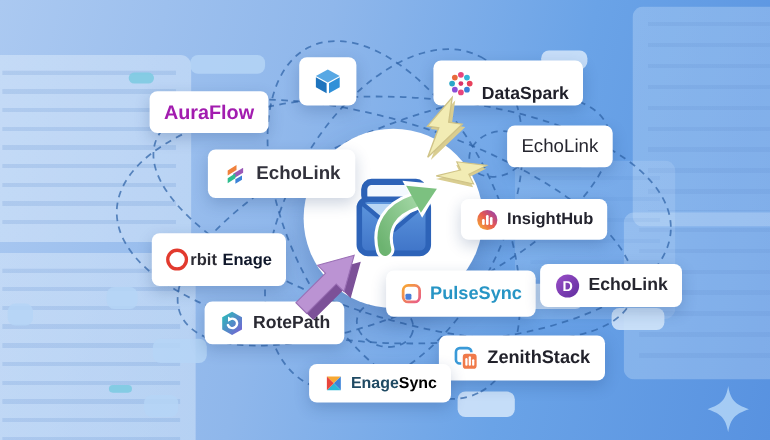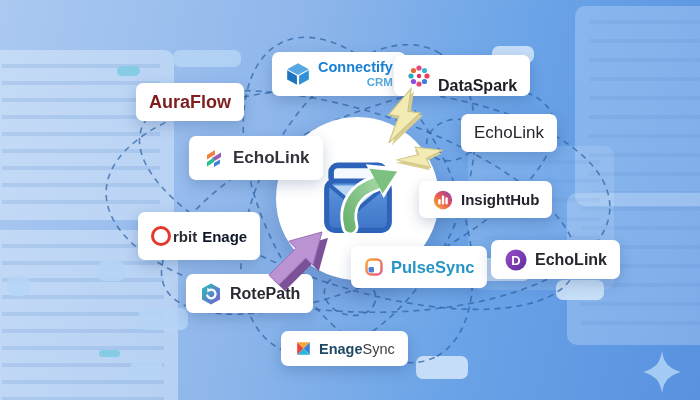--- a/index.html
+++ b/index.html
@@ -43,42 +43,42 @@
     box-shadow:0 5px 14px rgba(25,55,110,.22);color:#2a2a33;white-space:nowrap;
   }
   .badge .lbl{font-weight:700;}
   .b-connectify{left:272px;top:52px;height:44px;}
   .b-connectify .col{display:flex;flex-direction:column;line-height:1.05;align-items:flex-end;}
   .b-connectify .l1{font-size:14.5px;font-weight:800;color:#1a80d2;}
   .b-connectify .l2{font-size:11.5px;font-weight:700;color:#58a9de;}
   .b-dataspark{left:394px;top:55px;height:41px;font-size:16px;}
   .b-dataspark .lbl{font-weight:800;color:#20202a;margin-top:20px;}
   .b-auraflow{left:136px;top:83px;height:38px;font-size:18px;}
-  .b-auraflow .lbl{font-weight:800;color:#7f1d1d;}
+  .b-auraflow .lbl{font-weight:800;color:#a21caf;}
   .b-echolink-left{left:189px;top:136px;height:44px;font-size:17px;}
   .b-echolink-left .lbl{font-weight:600;color:#32323c;}
   .b-echolink-top{left:461px;top:114px;height:38px;font-size:17px;}
   .b-echolink-top .lbl{font-weight:500;color:#26262f;}
   .b-insighthub{left:419px;top:181px;height:37px;font-size:15px;}
   .b-insighthub .lbl{font-weight:700;color:#23232d;}
   .b-orbit{left:138px;top:212px;height:48px;font-size:15px;gap:1px;}
   .b-orbit .oring{width:14px;height:14px;border:3.5px solid #e23a2e;border-radius:50%;margin-right:1px;}
   .b-orbit .dk{font-weight:800;color:#2c2c34;}
   .b-orbit .ac{font-weight:600;color:#0f172a;margin-left:4px;}
   .b-rotepath{left:186px;top:274px;height:39px;font-size:16px;}
   .b-rotepath .lbl{font-weight:700;color:#2a2a33;}
   .b-pulsesync-mid{left:351px;top:246px;height:42px;font-size:16.5px;}
   .b-pulsesync-mid .lbl{font-weight:700;color:#2795c5;}
   .b-echolink-right{left:491px;top:240px;height:39px;font-size:16px;}
   .b-echolink-right .lbl{font-weight:600;color:#26262f;}
   .b-zenithstack{left:399px;top:305px;height:41px;font-size:16.5px;}
   .b-zenithstack .lbl{font-weight:800;color:#22222b;}
   .b-pulsesync-bot{left:281px;top:331px;height:35px;font-size:14.5px;gap:6px;}
   .b-pulsesync-bot .dk{font-weight:700;color:#1f4a63;}
-  .b-pulsesync-bot .ac{font-weight:400;color:#404040;margin-left:-6px;}
+  .b-pulsesync-bot .ac{font-weight:700;color:#000000;margin-left:-6px;}
   
   .bolt{position:absolute;z-index:4;}
   .bolt-big{left:384px;top:86px;transform:rotate(8deg);}
   .bolt-small{left:400px;top:128px;transform:rotate(64deg) scale(.8);}
   .cursor-arrow{position:absolute;left:248px;top:218px;z-index:5;}
   .sparkle{position:absolute;left:643px;top:351px;z-index:1;}
 </style>
 </head>
 <body>
 
@@ -146,24 +146,20 @@
     <polygon points="25,4 7,32 17,32 11,59 37,26 25,26" fill="#d9cd90"></polygon>
     <polygon points="22,2 4,30 14,30 8,57 34,24 22,24" fill="#f2ecb4" stroke="#cfc387" stroke-width="1.2"></polygon>
   </svg>
 
   <div class="badge b-connectify">
     <svg width="26" height="26" viewBox="0 0 24 24">
       <polygon points="12,2 22,7.5 12,13 2,7.5" fill="#58a8e4"></polygon>
       <polygon points="2,8.5 11,13.5 11,22 2,17" fill="#1e74be"></polygon>
       <polygon points="22,8.5 13,13.5 13,22 22,17" fill="#3090d8"></polygon>
     </svg>
-    <div class="col">
-      <span class="l1">Connectify</span>
-      <span class="l2">CRM</span>
-    </div>
   </div>
 
   <div class="badge b-dataspark">
     <svg width="24" height="24" viewBox="0 0 24 24">
       <circle cx="12" cy="4" r="2.6" fill="#e8457c"></circle>
         <circle cx="17.5" cy="6.5" r="2.6" fill="#34b7d8"></circle>
       <circle cx="20" cy="12" r="2.6" fill="#e8415c"></circle>
         <circle cx="17.5" cy="17.5" r="2.6" fill="#3b7fd8"></circle>
       <circle cx="12" cy="20" r="2.6" fill="#e8457c"></circle>
         <circle cx="6.5" cy="17.5" r="2.6" fill="#8a4fd8"></circle>
@@ -251,20 +247,30 @@
           <stop offset="0" stop-color="#9b4fc8"></stop>
             <stop offset="1" stop-color="#5f2d9e"></stop>
         </linearGradient>
       </defs>
       <circle cx="12" cy="12" r="10.5" fill="url(#pd)"></circle>
       <text x="12" y="16.8" text-anchor="middle" font-size="13" font-weight="bold" fill="#fff" font-family="Liberation Sans, sans-serif">D</text>
     </svg>
     <span class="lbl">EchoLink</span>
   </div>
 
+  <div class="badge b-zenithstack">
+    <svg width="24" height="24" viewBox="0 0 24 24">
+      <rect x="2.5" y="2.5" width="14" height="14" rx="3.5" fill="none" stroke="#3a9ad8" stroke-width="2.4"></rect>
+      <rect x="8" y="7" width="14" height="15" rx="3.5" fill="#f07a4a" stroke="#ffffff" stroke-width="1.4"></rect>
+      <rect x="11" y="11.5" width="2" height="7" rx="1" fill="#fff"></rect>
+      <rect x="14.1" y="9.8" width="2" height="8.7" rx="1" fill="#fff"></rect>
+      <rect x="17.2" y="12.5" width="2" height="6" rx="1" fill="#fff"></rect>
+    </svg>
+    <span class="lbl">ZenithStack</span>
+  </div>
 
   <div class="badge b-pulsesync-bot">
     <svg width="19" height="19" viewBox="0 0 24 24">
       <polygon points="12,12 4,4 20,4" fill="#f7a832"></polygon>
       <polygon points="12,12 20,4 20,20" fill="#3b82d8"></polygon>
       <polygon points="12,12 20,20 4,20" fill="#29b8d8"></polygon>
       <polygon points="12,12 4,20 4,4" fill="#e8453c"></polygon>
     </svg>
     <span class="dk">Enage</span>
     <span class="ac">Sync</span>

